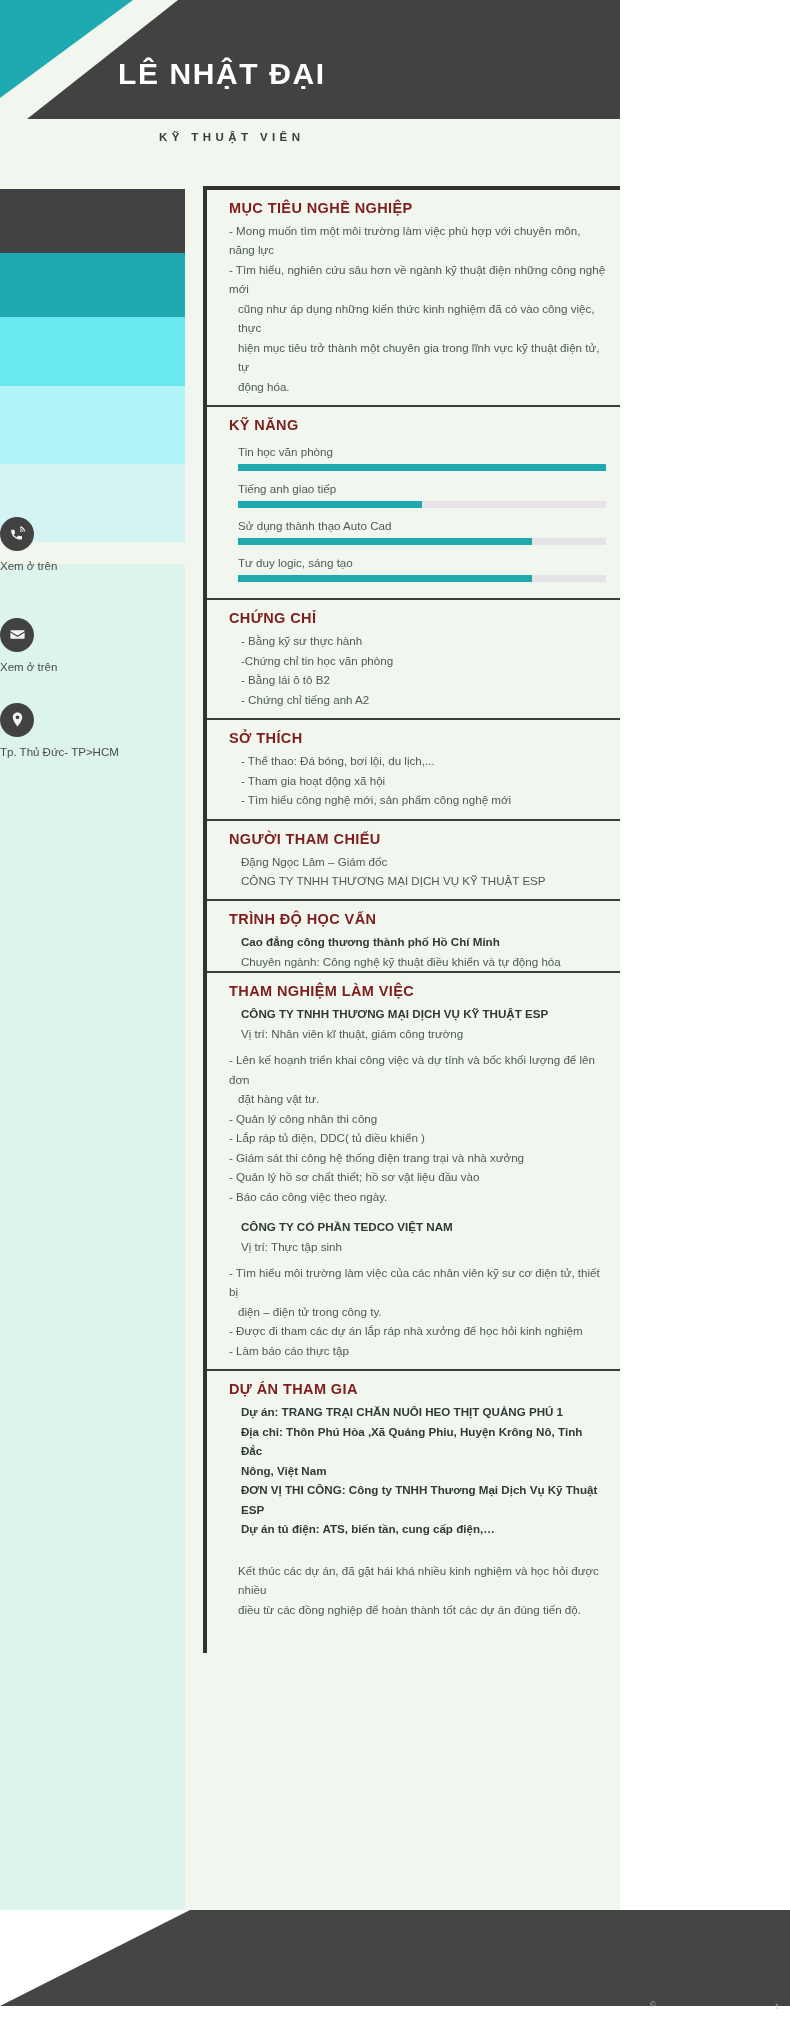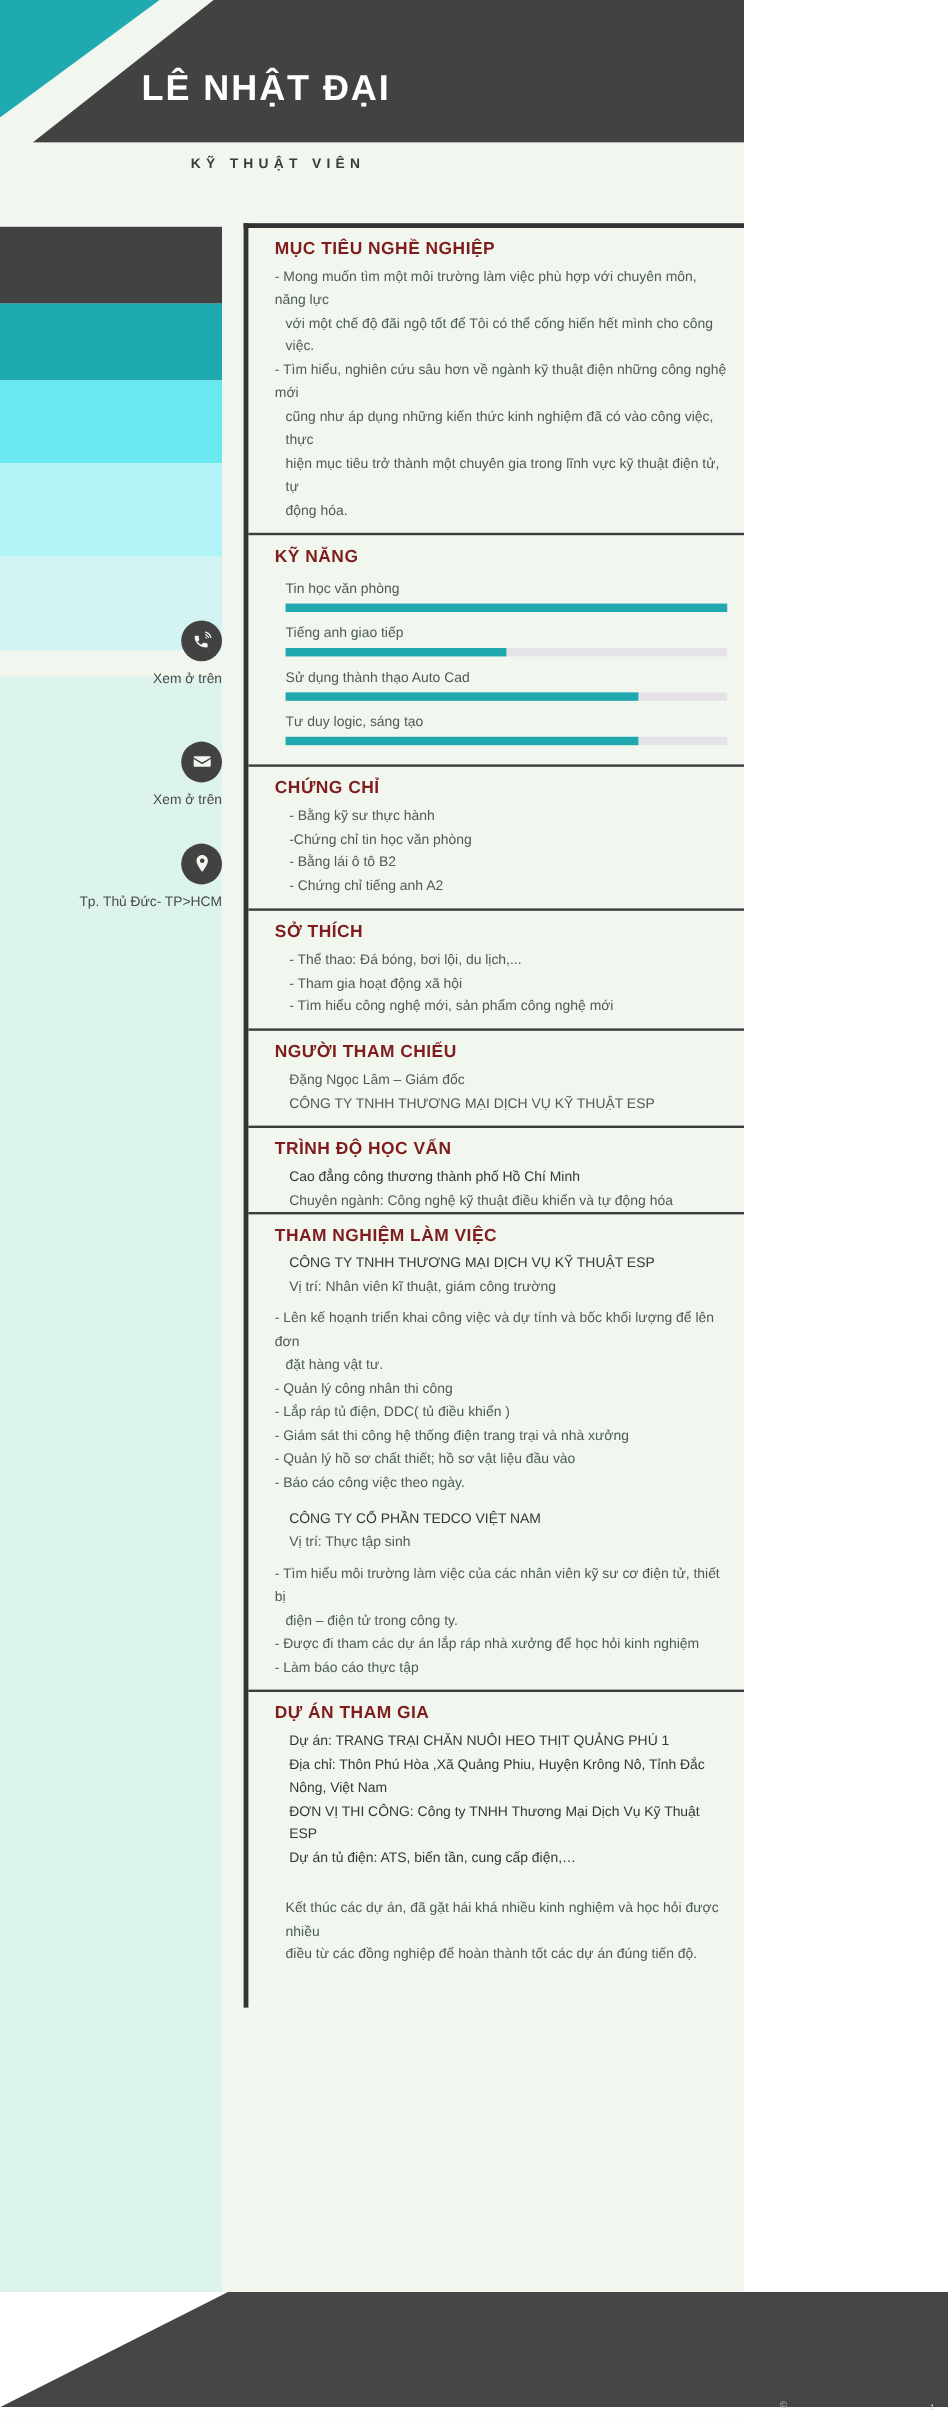--- a/index.html
+++ b/index.html
@@ -85,21 +85,21 @@
   .b-dark  { top: 12px; height: 64px; background: #424242; }
   .b-teal  { top: 76px; height: 64px; background: #1eaab0; }
   .b-cyan  { top: 140px; height: 69px; background: #6ae8f0; }
   .b-pale  { top: 209px; height: 78px; background: #b2f3f7; }
   .b-mint  { top: 287px; height: 78px; background: #d4f4f4; }
   .b-cream { top: 365px; height: 22px; background: #f1f7ef; }
   .b-rest  { top: 387px; height: 1346px; background: #ddf4ec; }
 
   
   .contacts { position: absolute; left: 0; top: 340px; width: 185px; }
-  .citem { width: 185px; text-align: right; margin-bottom: 11px; }
+  .citem { width: 185px; text-align: left; margin-bottom: 11px; }
   .cbadge {
     width: 34px; height: 34px;
     border-radius: 50%;
     background: #424242;
     display: inline-flex;
     align-items: center;
     justify-content: center;
   }
   .cbadge svg { display: block; }
   .clabel {
@@ -132,21 +132,21 @@
     font-size: 14.5px;
     font-weight: bold;
     letter-spacing: 0.4px;
     padding: 10px 0 5px 0;
   }
   .ln {
     font-size: 11.6px;
     color: #4d5a58;
     line-height: 1.68;
   }
-  .ln.bold { font-weight: normal; color: #2f3a38; }
+  .ln.bold { font-weight: bold; color: #2f3a38; }
   .ln.ind { padding-left: 12px; }
   .ln.ind2 { padding-left: 9px; }
   .pad-b { padding-bottom: 9px; }
 
   
   .skills { padding: 1px 14px 11px 31px; }
   .sk-name {
     font-size: 11.6px;
     color: #4d5a58;
     padding: 6px 0 6px 0;
@@ -259,21 +259,20 @@
         </div>
 
       </div>
     </div>
 
     <div class="maincol">
 
       <div class="sec">
         <h2 class="sec-title">MỤC TIÊU NGHỀ NGHIỆP</h2>
         <div class="ln">- Mong muốn tìm một môi trường làm việc phù hợp với chuyên môn, năng lực</div>
-        <div class="ln ind2">với một chế độ đãi ngộ tốt để Tôi có thể cống hiến hết mình cho công việc.</div>
         <div class="ln">- Tìm hiểu, nghiên cứu sâu hơn về ngành kỹ thuật điện những công nghệ mới</div>
         <div class="ln ind2">cũng như áp dụng những kiến thức kinh nghiệm đã có vào công việc, thực</div>
         <div class="ln ind2">hiện mục tiêu trở thành một chuyên gia trong lĩnh vực kỹ thuật điện tử, tự</div>
         <div class="ln ind2 pad-b">động hóa.</div>
       </div>
 
       <div class="sec-rule"></div>
       <div class="sec">
         <h2 class="sec-title">KỸ NĂNG</h2>
       </div>

